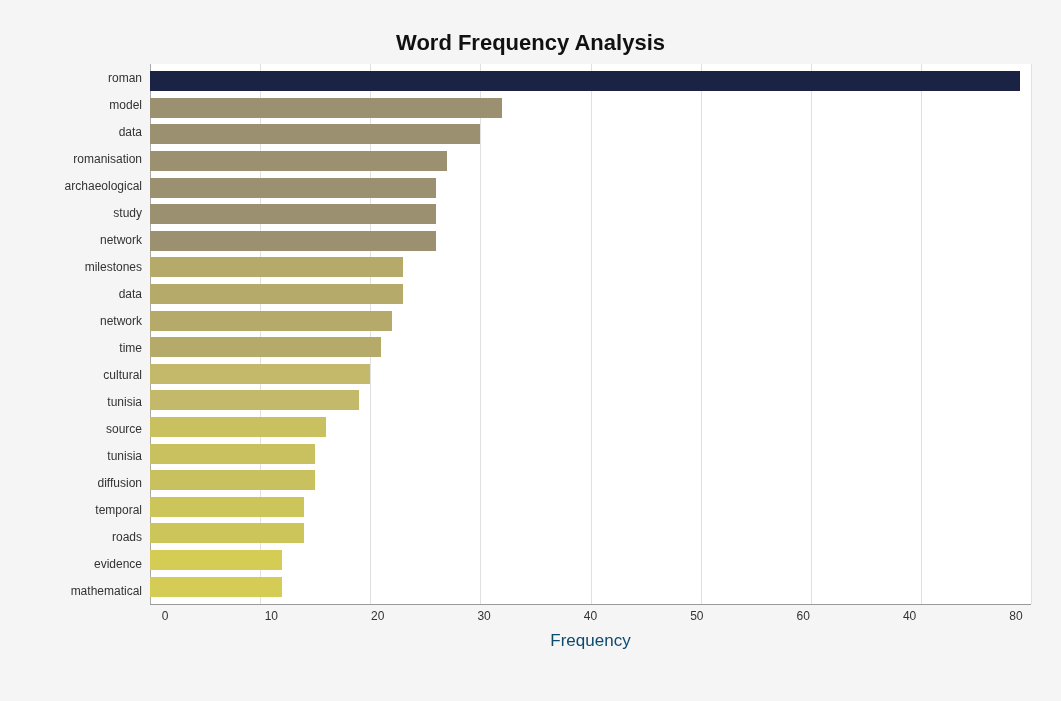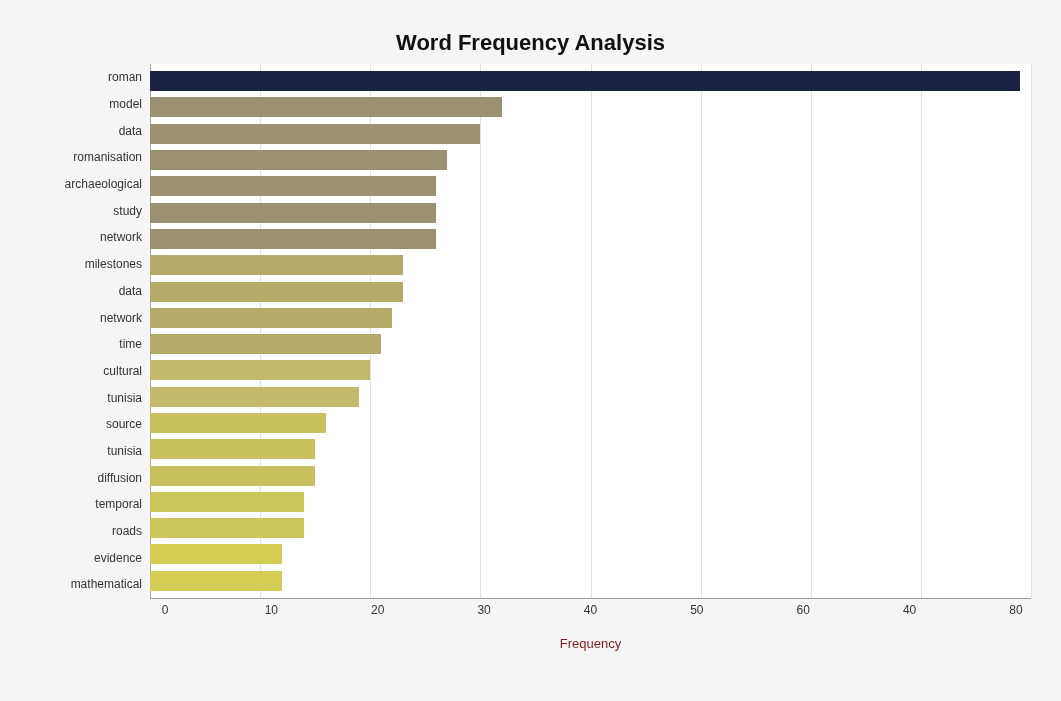--- a/index.html
+++ b/index.html
@@ -112,23 +112,23 @@
       padding: 4px 0 0 0;
     }
     .x-tick-label {
       font-size: 12px;
       color: #333;
       width: 30px;
       text-align: center;
     }
     .x-title {
       text-align: center;
-      font-size: 13px;
-      color: #7f1d1d;
-      margin-top: 19px;
+      font-size: 17px;
+      color: #0c4a6e;
+      margin-top: 8px;
     }
   </style>
 </head>
 <body>
 
 <div class="chart-container">
   <div class="chart-title">Word Frequency Analysis</div>
 
   <div class="chart-area">
 

